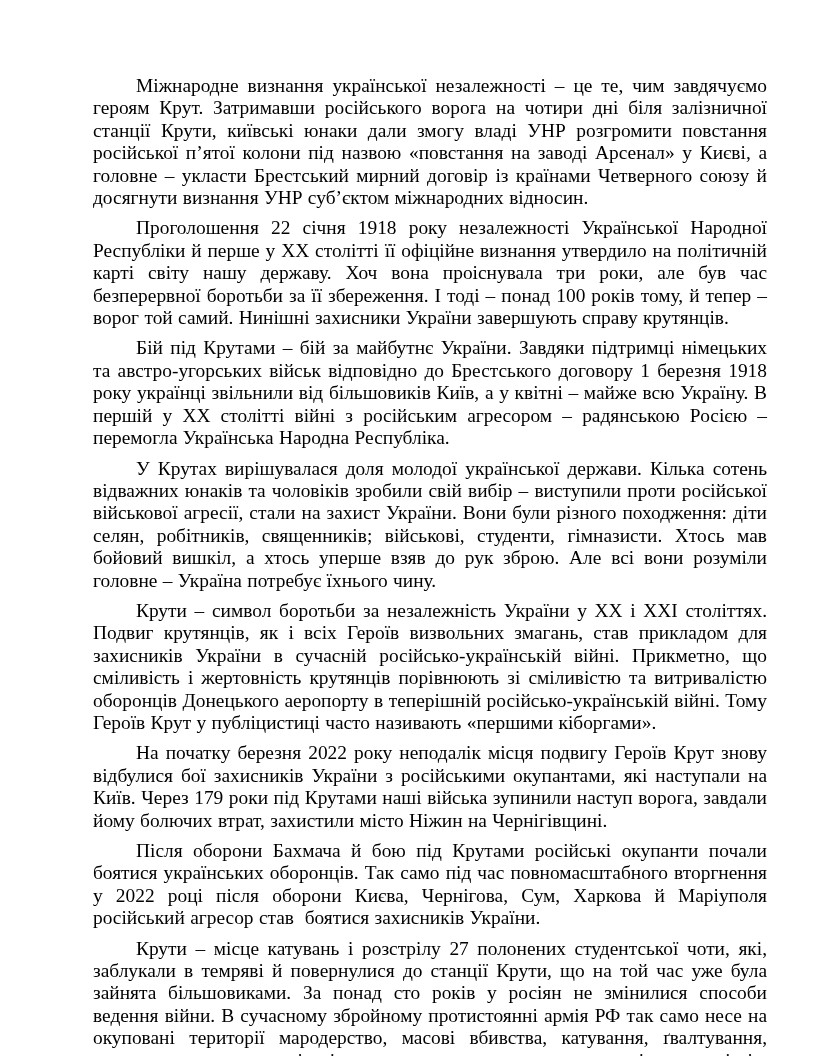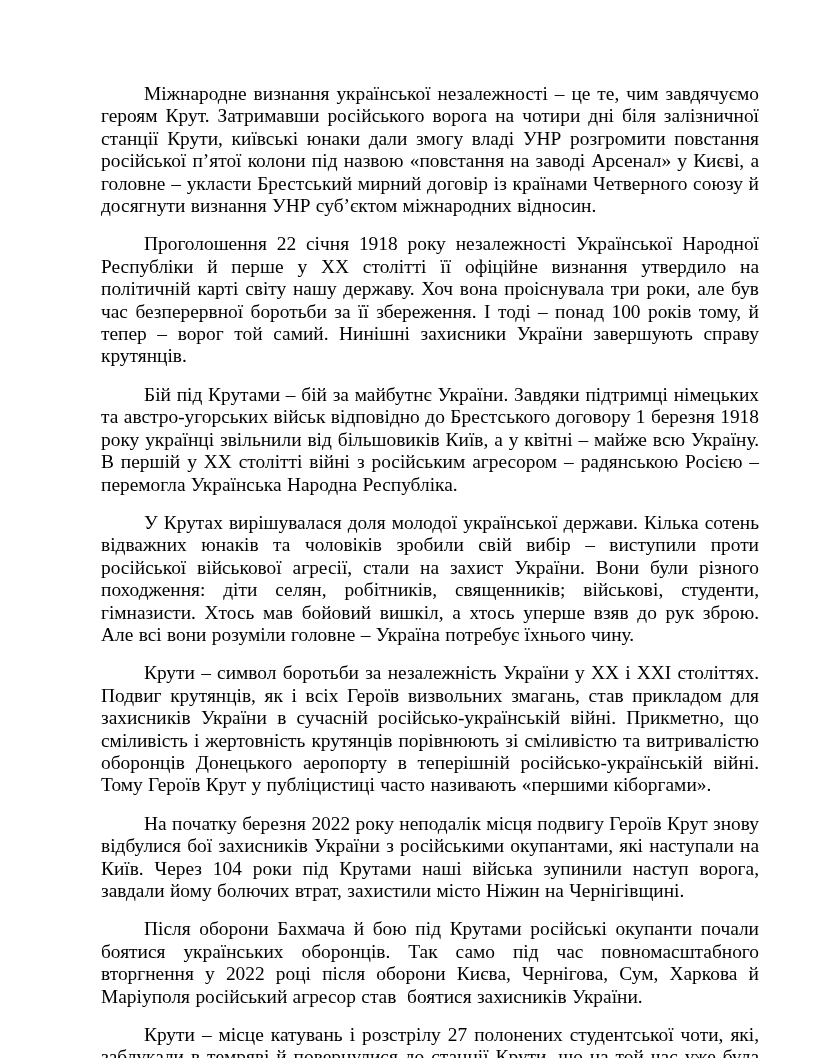--- a/index.html
+++ b/index.html
@@ -14,21 +14,21 @@
   }
   .page {
     box-sizing: border-box;
     width: 826px;
     height: 1058px;
     padding: 67px 51px 0 85px;
     background: #ffffff;
     overflow: hidden;
   }
   .para {
-    margin: 16px;
+    margin: 8px;
     padding: 0;
     font-family: "Liberation Serif", "DejaVu Serif", serif;
     font-size: 19.4px;
     line-height: 22.4px;
     color: #000000;
     text-align: justify;
     text-indent: 43px;
     word-spacing: 0.5px;
   }
   
@@ -38,16 +38,16 @@
 </style>
 </head>
 <body>
 
 <div class="page">
   <p class="para">Міжнародне визнання української незалежності – це те, чим завдячуємо героям Крут. Затримавши російського ворога на чотири дні біля залізничної станції Крути, київські юнаки дали змогу владі УНР розгромити повстання російської п’ятої колони під назвою «повстання на заводі Арсенал» у Києві, а головне – укласти Брестський мирний договір із країнами Четверного союзу й досягнути визнання УНР суб’єктом міжнародних відносин.</p>
   <p class="para">Проголошення 22 січня 1918 року незалежності Української Народної Республіки й перше у ХХ столітті її офіційне визнання утвердило на політичній карті світу нашу державу. Хоч вона проіснувала три роки, але був час безперервної боротьби за її збереження. І тоді – понад 100 років тому, й тепер – ворог той самий. Нинішні захисники України завершують справу крутянців.</p>
   <p class="para">Бій під Крутами – бій за майбутнє України. Завдяки підтримці німецьких та австро-угорських військ відповідно до Брестського договору 1 березня 1918 року українці звільнили від більшовиків Київ, а у квітні – майже всю Україну. В першій у ХХ столітті війні з російським агресором – радянською Росією – перемогла Українська Народна Республіка.</p>
   <p class="para">У Крутах вирішувалася доля молодої української держави. Кілька сотень відважних юнаків та чоловіків зробили свій вибір – виступили проти російської військової агресії, стали на захист України. Вони були різного походження: діти селян, робітників, священників; військові, студенти, гімназисти. Хтось мав бойовий вишкіл, а хтось уперше взяв до рук зброю. Але всі вони розуміли головне – Україна потребує їхнього чину.</p>
   <p class="para">Крути – символ боротьби за незалежність України у ХХ і ХХІ століттях. Подвиг крутянців, як і всіх Героїв визвольних змагань, став прикладом для захисників України в сучасній російсько-українській війні. Прикметно, що сміливість і жертовність крутянців порівнюють зі сміливістю та витривалістю оборонців Донецького аеропорту в теперішній російсько-українській війні. Тому Героїв Крут у публіцистиці часто називають «першими кіборгами».</p>
-  <p class="para">На початку березня 2022 року неподалік місця подвигу Героїв Крут знову відбулися бої захисників України з російськими окупантами, які наступали на Київ. Через 104 роки під Крутами наші війська зупинили наступ ворога, завдали йому болючих втрат, захистили місто Ніжин на Чернігівщині.</p>
+  <p class="para">На початку березня 2022 року неподалік місця подвигу Героїв Крут знову відбулися бої захисників України з російськими окупантами, які наступали на Київ. Через 179 роки під Крутами наші війська зупинили наступ ворога, завдали йому болючих втрат, захистили місто Ніжин на Чернігівщині.</p>
   <p class="para">Після оборони Бахмача й бою під Крутами російські окупанти почали боятися українських оборонців. Так само під час повномасштабного вторгнення у 2022 році після оборони Києва, Чернігова, Сум, Харкова й Маріуполя російський агресор став &nbsp;боятися захисників України.</p>
   <p class="para">Крути – місце катувань і розстрілу 27 полонених студентської чоти, які, заблукали в темряві й повернулися до станції Крути, що на той час уже була зайнята більшовиками. За понад сто років у росіян не змінилися способи ведення війни. В сучасному збройному протистоянні армія РФ так само несе на окуповані території мародерство, масові вбивства, катування, ґвалтування, викрадення представників місцевого самоврядування, священників, журналістів, активістів. Рашизм – це геноцид.</p>
 </div>
 
 </body></html>

